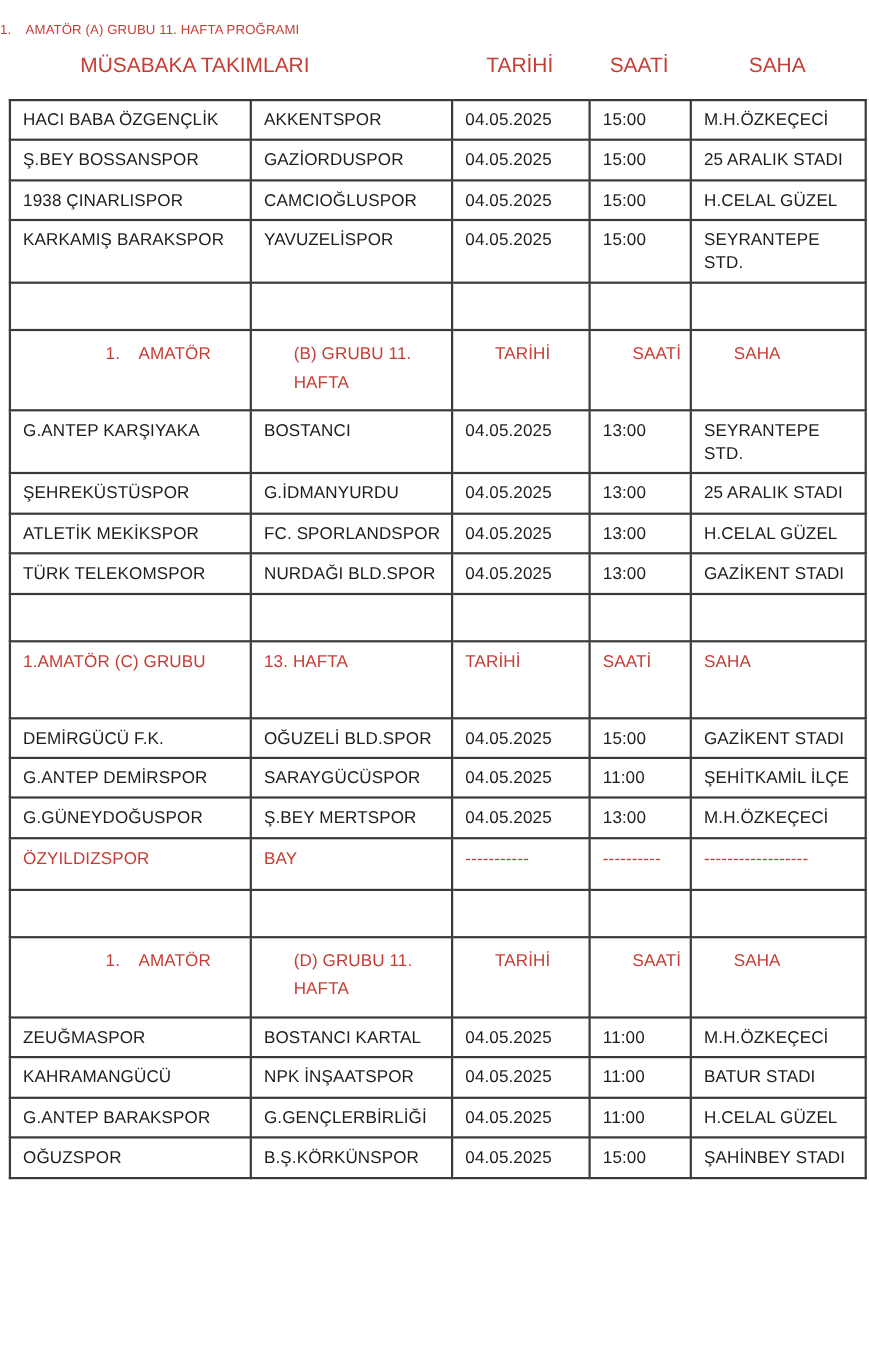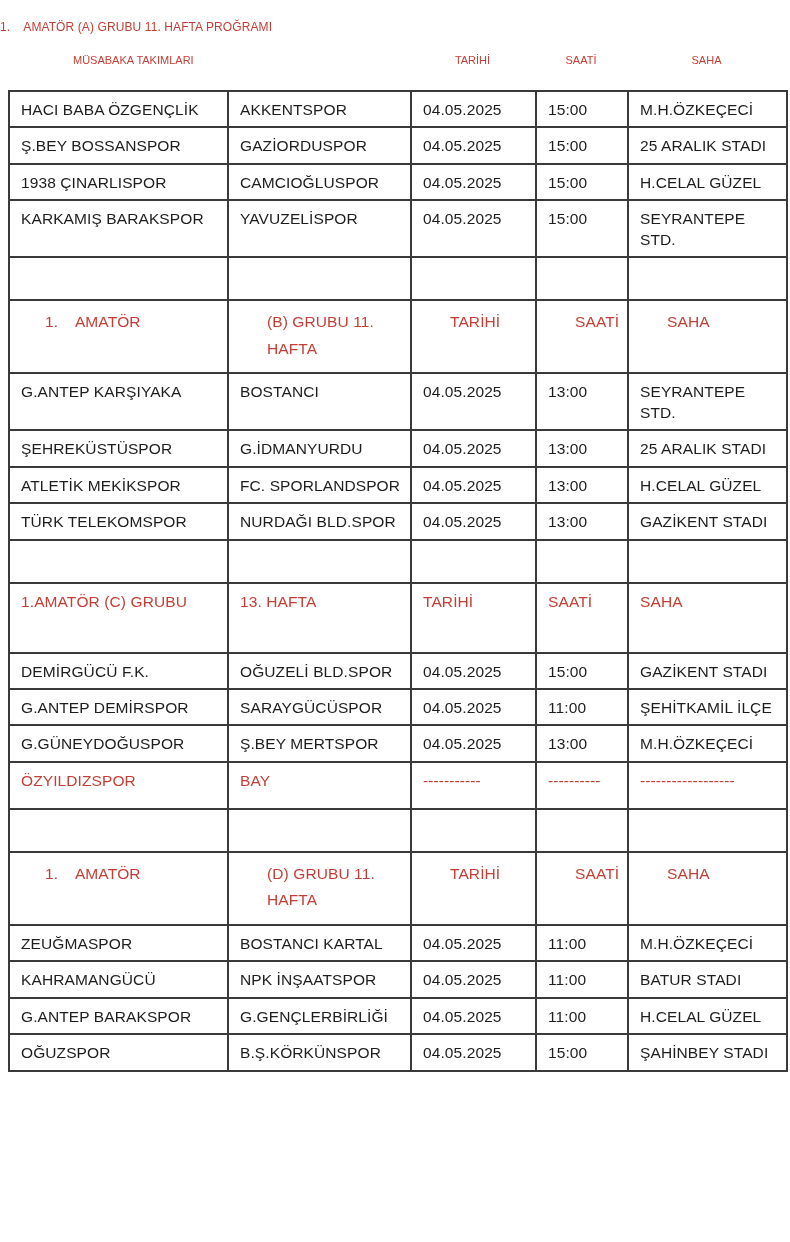--- a/index.html
+++ b/index.html
@@ -24,21 +24,21 @@
     font-weight:500;
     white-space:pre;
     letter-spacing:.1px;
   }
   .top-labels{
     margin:15px 0 0 8px;
     width:778px;
     display:grid;
     grid-template-columns:219px 183px 125px 92px 159px;
     color:var(--red);
-    font-size:11px;
+    font-size:19px;
     font-weight:500;
     height:21px;
     align-items:center;
   }
   .top-labels .lbl-teams{grid-column:1 / 3;padding-left:65px;}
   .top-labels .lbl-c{text-align:center;}
   table.fixtures{
     margin:20px 0 0 8px;
     width:778px;
     table-layout:fixed;
@@ -56,21 +56,21 @@
   }
   tr.match{height:36px;}
   tr.bye{height:47px;}
   tr.empty{height:43px;}
   tr.section-header{height:70px;}
   tr.section-header-indent{height:73px;}
   tr.section-header td,
   tr.section-header-indent td,
   tr.bye td{color:var(--red);font-weight:500;}
   tr.section-header-indent td{line-height:1.7;padding-left:38px;}
-  tr.section-header-indent td:first-child{padding-left:35px;}
+  tr.section-header-indent td:first-child{padding-left:86px;}
 </style>
 </head>
 <body>
 
 <div class="doc">
 
   <div class="title">1.    AMATÖR (A) GRUBU 11. HAFTA PROĞRAMI</div>
 
   <div class="top-labels">
     <div class="lbl-teams">MÜSABAKA TAKIMLARI</div>

